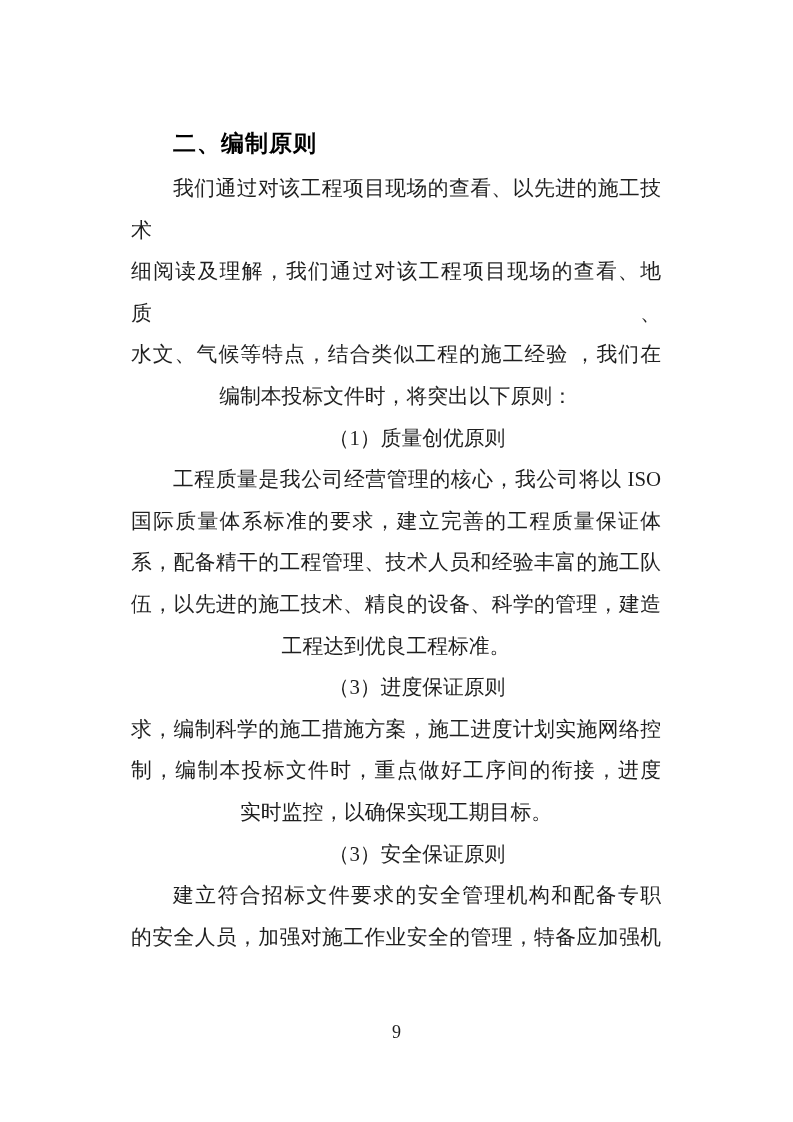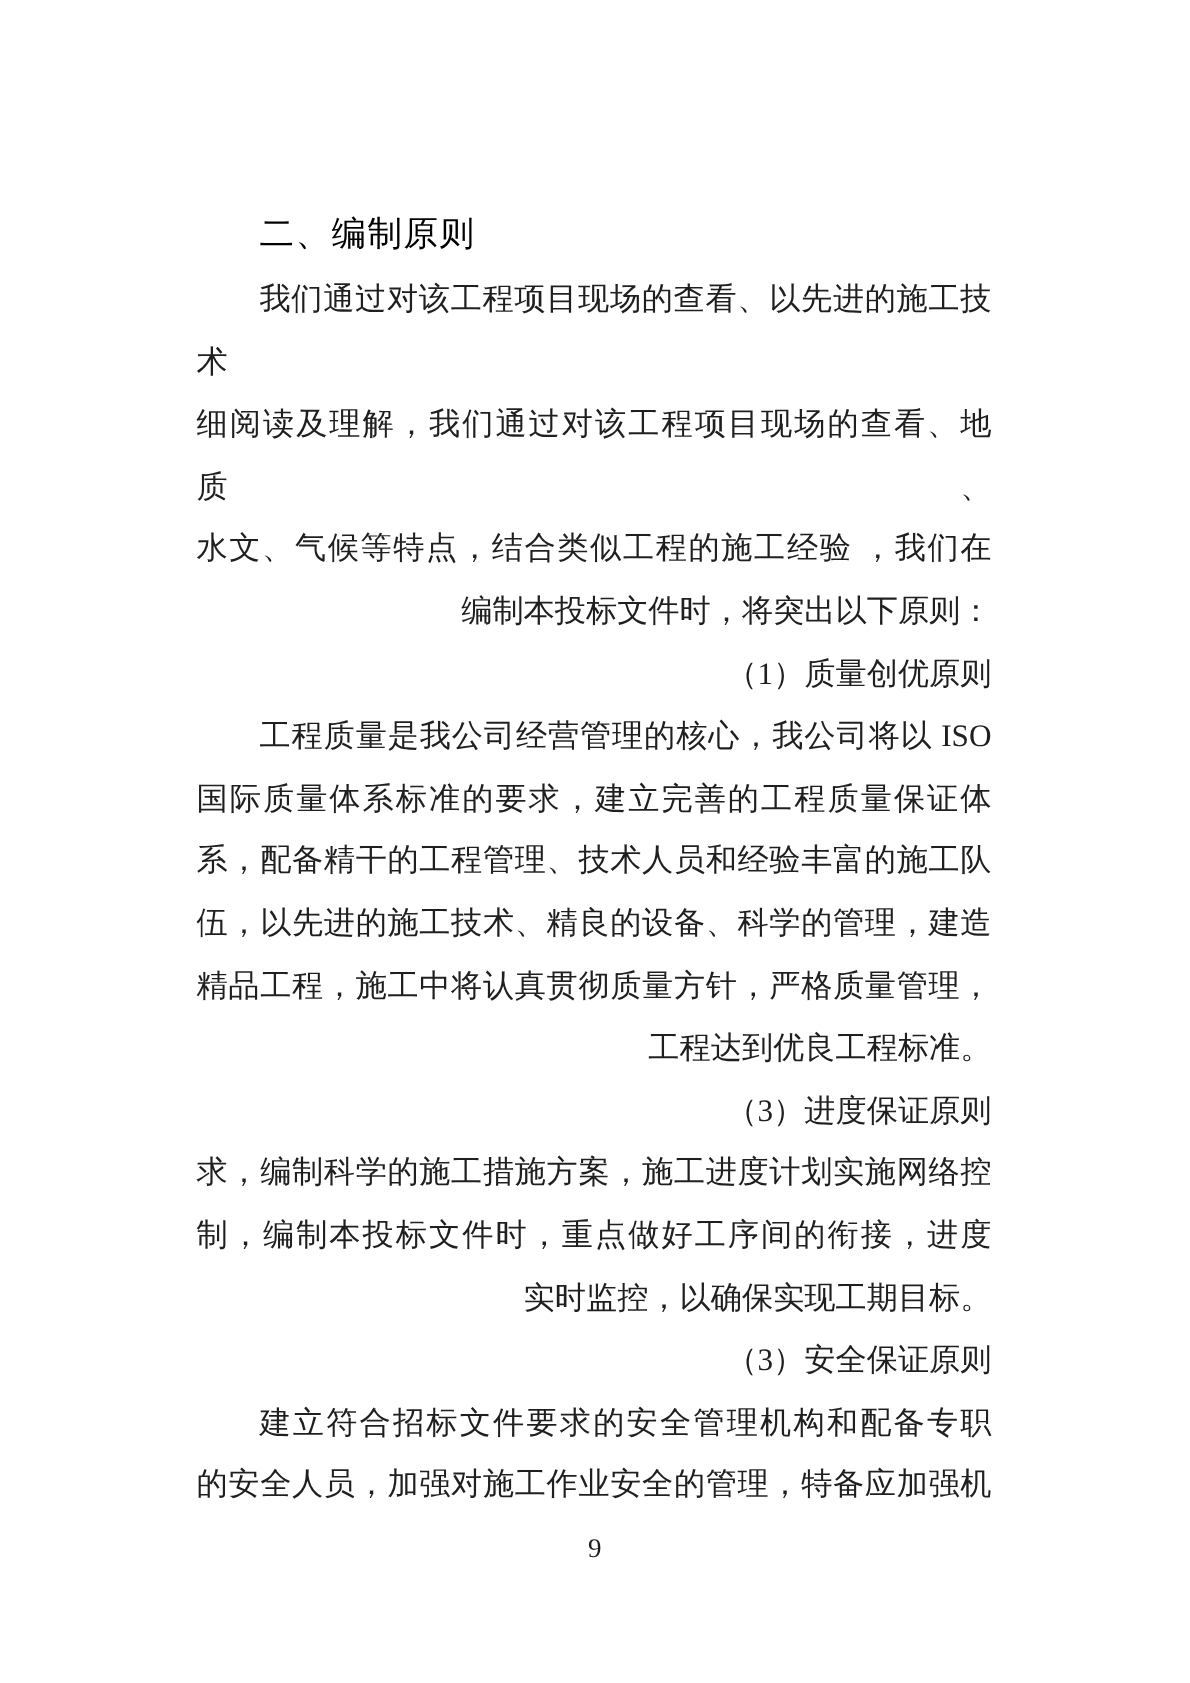--- a/index.html
+++ b/index.html
@@ -15,36 +15,36 @@
     overflow: hidden;
     font-family: "Liberation Serif", "DejaVu Serif", serif;
   }
   .content {
     position: absolute;
     left: 131px;
     top: 122px;
     width: 530px;
   }
   .doc-heading {
-    margin: 12px 0 3px 0;
+    margin: 0 0 3px 0;
     font-family: "Liberation Sans", "DejaVu Sans", sans-serif;
-    font-weight: 400;
+    font-weight: 700;
     font-size: 23px;
     line-height: 42px;
     color: #000000;
     text-indent: 42px;
     letter-spacing: 1px;
     text-align: left;
   }
   .paragraph { margin: 0; padding: 0; }
   .line {
     font-size: 20.8px;
     line-height: 41.6px;
     color: #1f1f1f;
-    text-align: right;
+    text-align: center;
     white-space: normal;
   }
   .line.justify {
     text-align: justify;
     text-align-last: justify;
     text-justify: inter-character;
   }
   .line.indent {
     text-indent: 42px;
   }
@@ -76,21 +76,20 @@
 
     <div class="paragraph">
       <div class="line indent">（1）质量创优原则</div>
     </div>
 
     <div class="paragraph">
       <div class="line indent justify">工程质量是我公司经营管理的核心，我公司将以 ISO</div>
       <div class="line justify">国际质量体系标准的要求，建立完善的工程质量保证体</div>
       <div class="line justify">系，配备精干的工程管理、技术人员和经验丰富的施工队</div>
       <div class="line justify">伍，以先进的施工技术、精良的设备、科学的管理，建造</div>
-      <div class="line justify">精品工程，施工中将认真贯彻质量方针，严格质量管理，</div>
       <div class="line">工程达到优良工程标准。</div>
     </div>
 
     <div class="paragraph">
       <div class="line indent">（3）进度保证原则</div>
     </div>
 
     <div class="paragraph">
       <div class="line justify">求，编制科学的施工措施方案，施工进度计划实施网络控</div>
       <div class="line justify">制，编制本投标文件时，重点做好工序间的衔接，进度</div>

